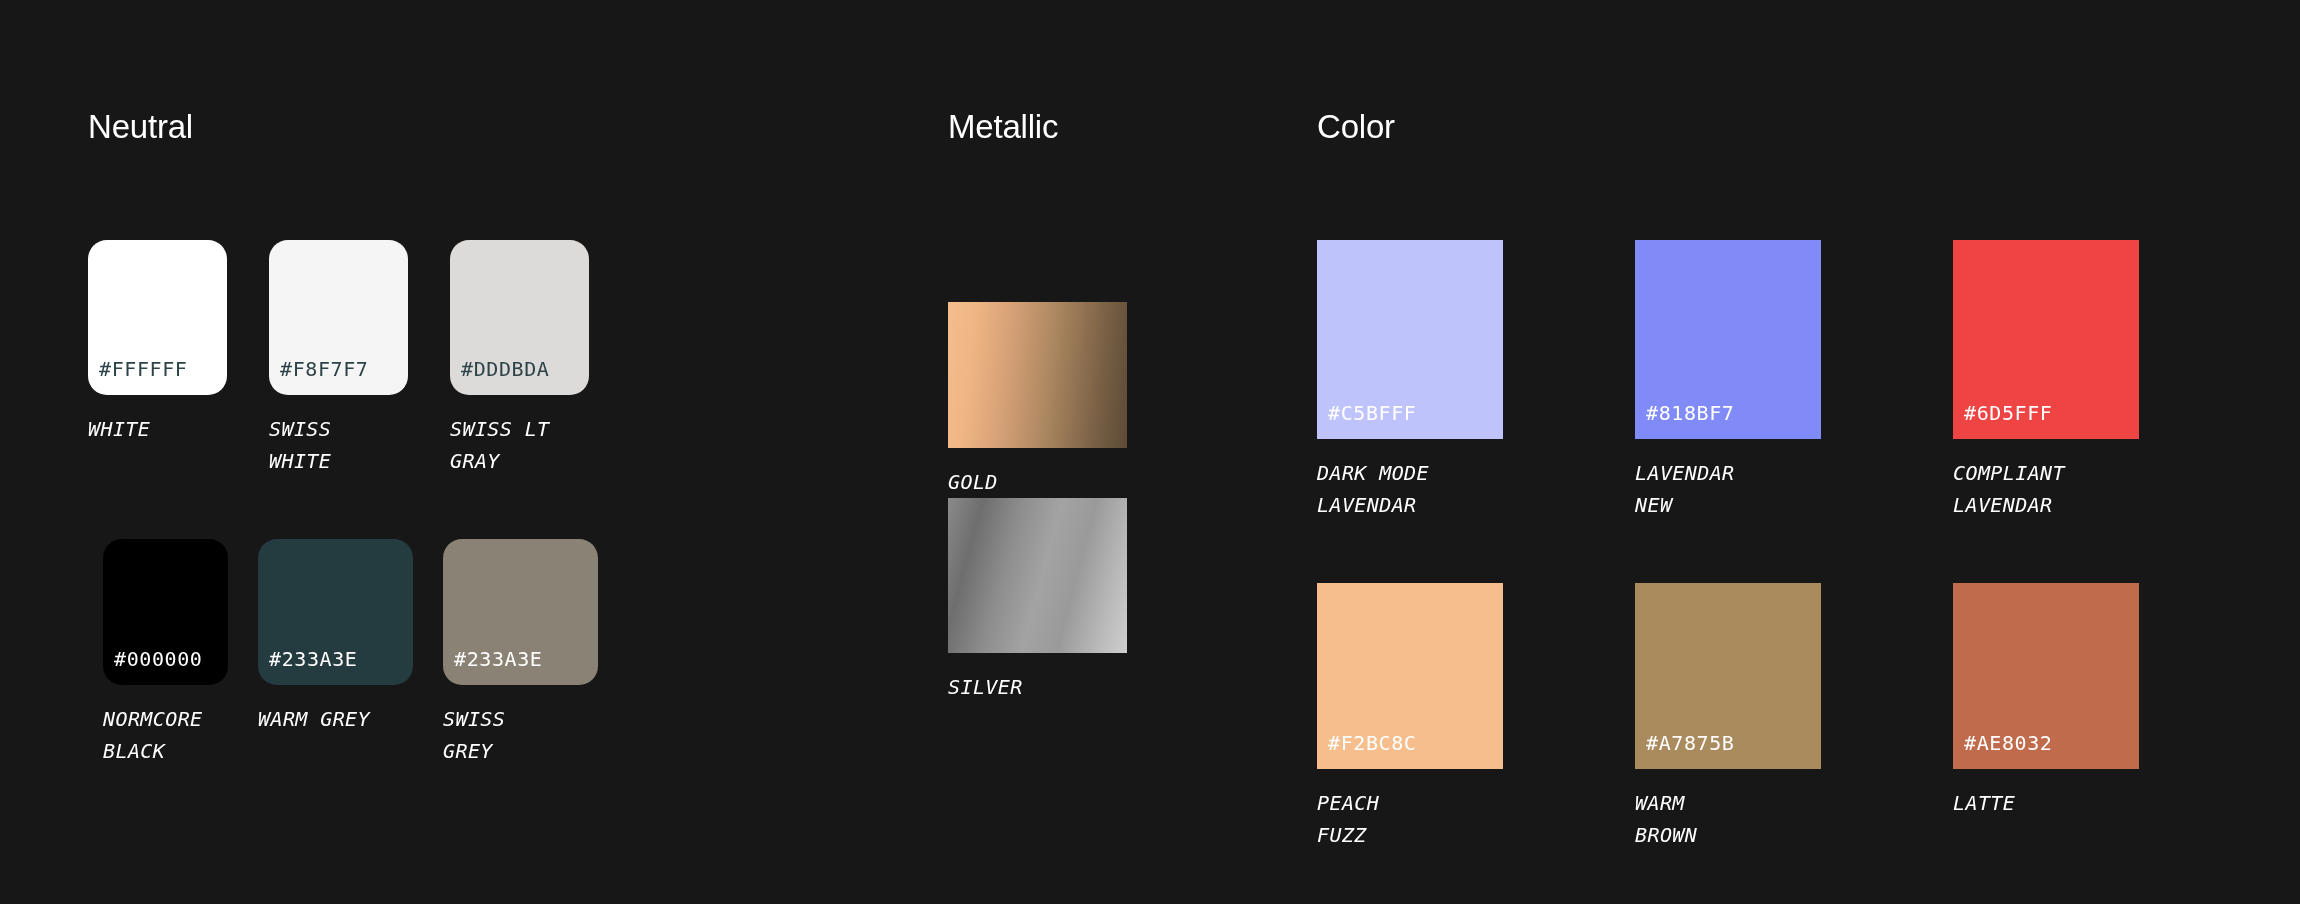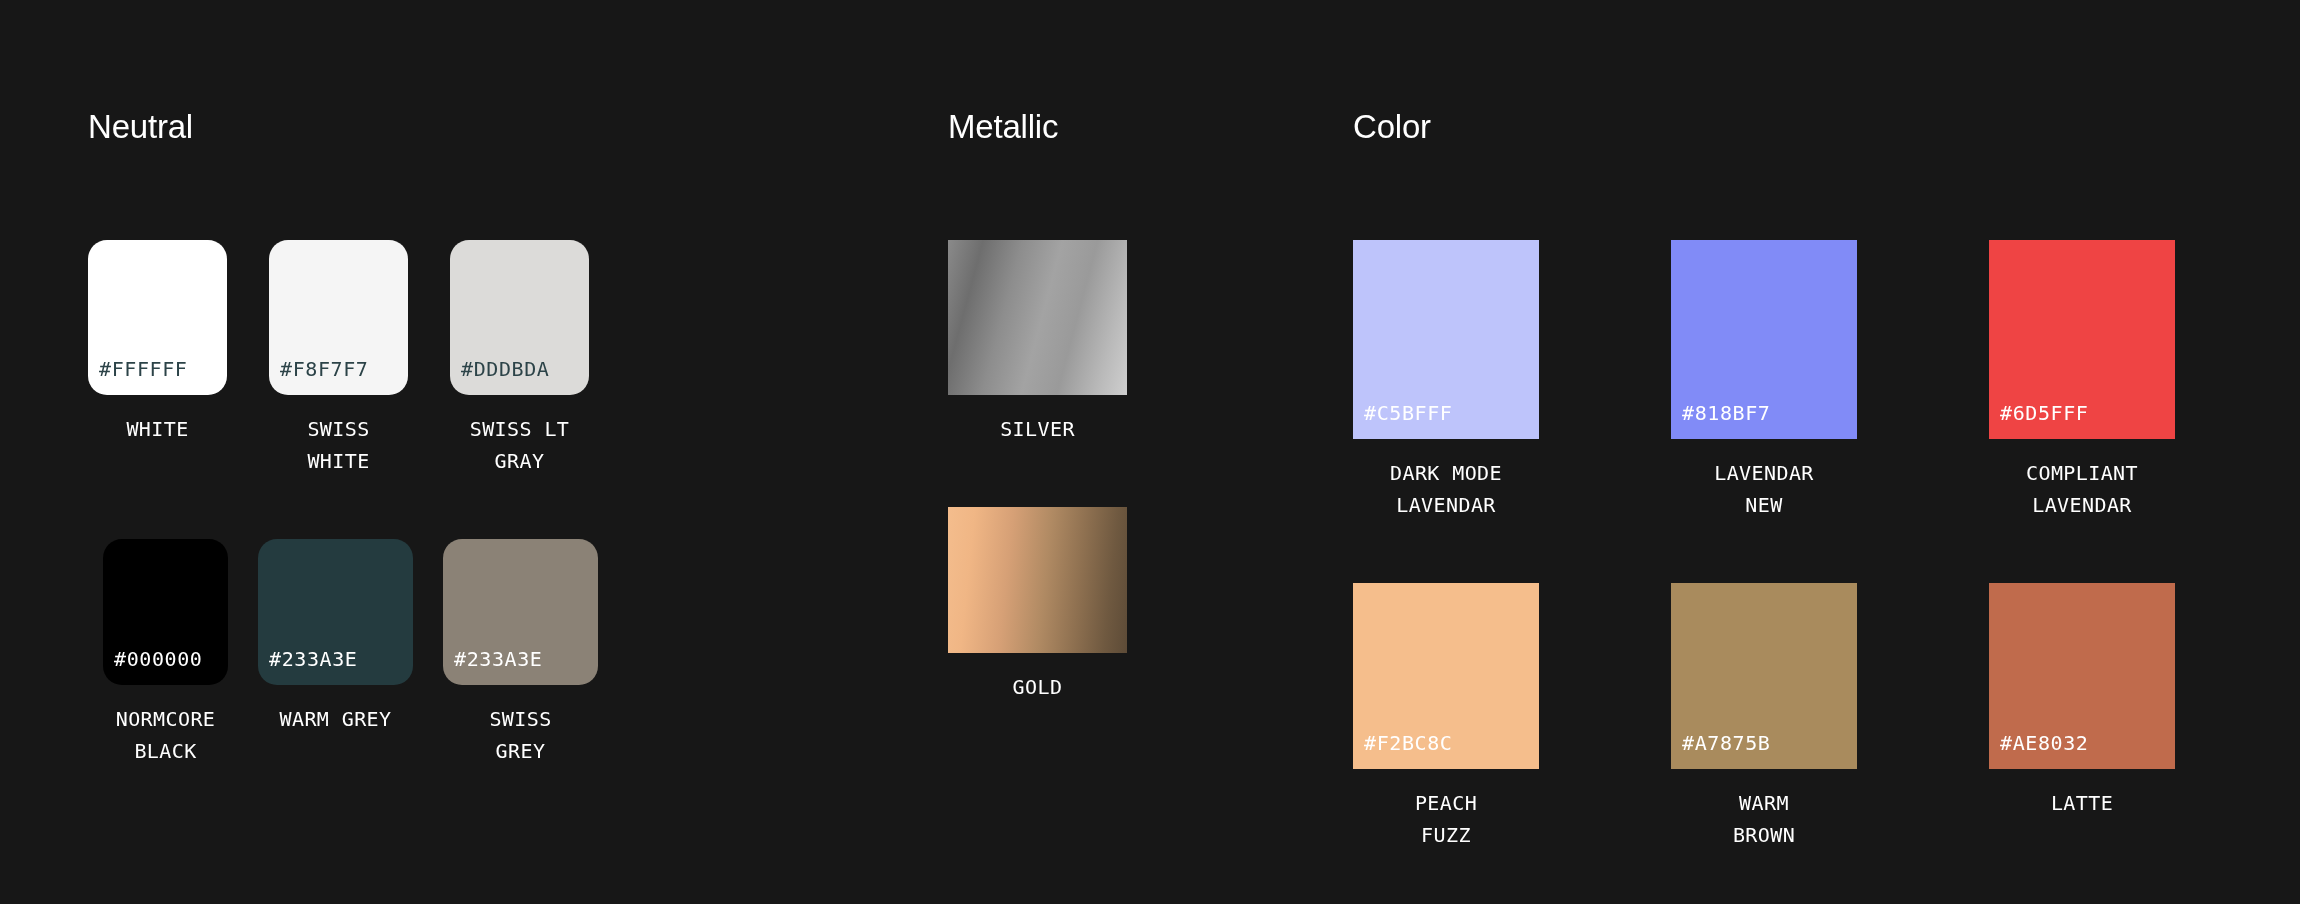--- a/index.html
+++ b/index.html
@@ -11,32 +11,31 @@
   }
   body {
     font-family: "Liberation Sans", sans-serif;
     color: #ffffff;
   }
 
   .board {
     position: relative;
     width: 2300px;
     height: 904px;
-    text-align: center;
   }
 
   
   .section {
     position: absolute;
     top: 0;
     height: 904px;
   }
   .section-neutral  { left: 88px;  width: 820px; }
   .section-metallic { left: 948px; width: 420px; }
-  .section-color    { left: 1353px; width: 900px; }
+  .section-color    { left: 1317px; width: 900px; }
 
   .section-title {
     position: absolute;
     top: 108px;
     left: 0;
     font-size: 33px;
     line-height: 38px;
     font-weight: 400;
     letter-spacing: -0.2px;
     color: #ffffff;
@@ -81,20 +80,21 @@
   }
 
   .swatch-name {
     margin-top: 18px;
     font-family: "DejaVu Sans Mono", "Liberation Mono", monospace;
     font-size: 20px;
     line-height: 32px;
     letter-spacing: 0.4px;
     color: #ffffff;
     white-space: pre-line;
+    font-style: italic;
   }
 
   
   .section-neutral .swatch { width: 139px; height: 155px; border-radius: 19px; }
   .section-neutral .cell   { margin-right: 42px; }
   .section-neutral .row-2  { padding-left: 15px; }
   .section-neutral .row-2 .cell { margin-right: 30px; }
   .section-neutral .row-2 .swatch { width: 125px; height: 146px; }
   .section-neutral .row-2 .cell:nth-child(2) .swatch { width: 155px; }
   .section-neutral .row-2 .cell:nth-child(3) .swatch { width: 155px; }
@@ -174,31 +174,31 @@
         </div>
       </div>
 
     </div>
   </div>
 
   <div class="section section-metallic">
     <div class="section-title">Metallic</div>
     <div class="rows">
 
+      <div class="row row-2">
+        <div class="cell">
+          <div class="swatch gold-grad"></div>
+          <div class="swatch-name">GOLD</div>
+        </div>
+      </div>
+
       <div class="row row-1">
         <div class="cell">
           <div class="swatch silver-grad"></div>
           <div class="swatch-name">SILVER</div>
-        </div>
-      </div>
-
-      <div class="row row-2">
-        <div class="cell">
-          <div class="swatch gold-grad"></div>
-          <div class="swatch-name">GOLD</div>
         </div>
       </div>
 
     </div>
   </div>
 
   <div class="section section-color">
     <div class="section-title">Color</div>
     <div class="rows">
 

